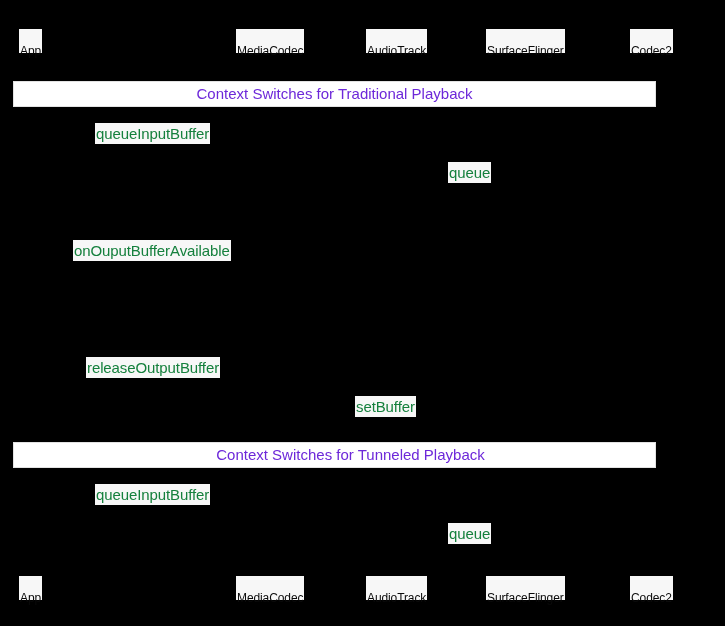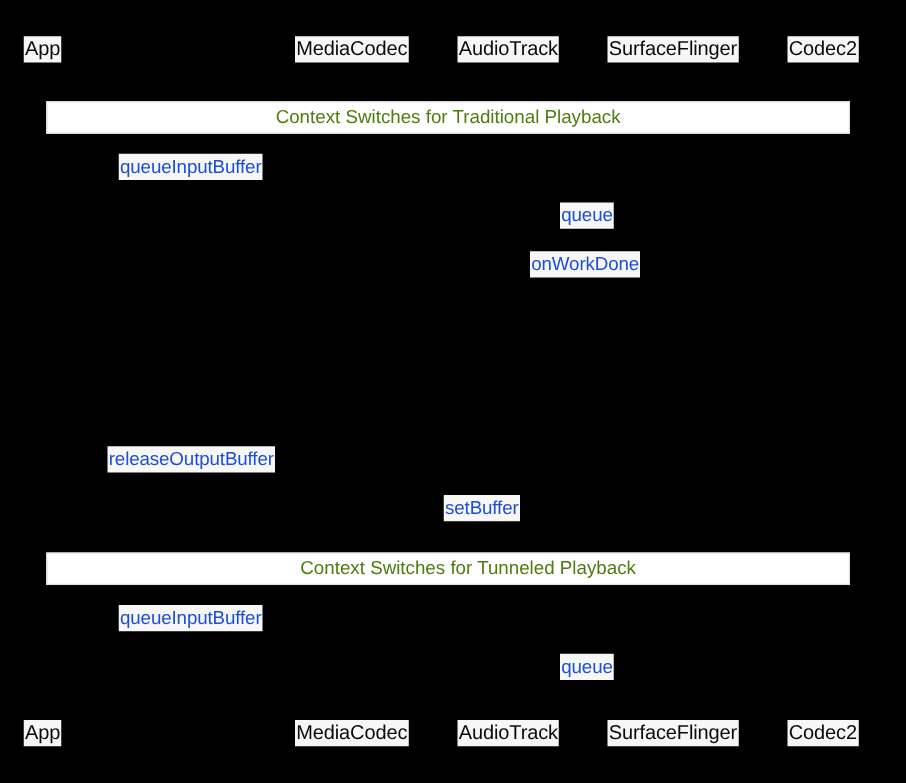--- a/index.html
+++ b/index.html
@@ -21,48 +21,48 @@
     top: 0;
     width: 725px;
     height: 626px;
     background: #000000;
   }
   
   .participant {
     position: absolute;
     background: #f7f7f7;
     color: #0a0a0a;
-    font-size: 16px;
+    font-size: 12px;
     line-height: 21px;
     height: 21px;
-    padding: 0 1px;
+    padding: 12px 1px;
     white-space: nowrap;
     box-sizing: border-box;
     letter-spacing: -0.1px;
   }
   
   .divider {
     position: absolute;
-    left: 37px;
+    left: 13px;
     width: 643px;
     height: 26px;
     background: #ffffff;
     border: 1px solid #e2e2e2;
     box-sizing: border-box;
-    color: #4d7c0f;
+    color: #6d28d9;
     font-size: 15px;
     line-height: 24px;
     text-align: center;
     white-space: nowrap;
   }
   
   .message {
     position: absolute;
     background: #f7f7f7;
-    color: #1d4ed8;
+    color: #15803d;
     font-size: 15px;
     line-height: 21px;
     height: 21px;
     padding: 0 1px;
     white-space: nowrap;
     box-sizing: border-box;
     letter-spacing: -0.1px;
   }
 </style>
 </head>
@@ -73,21 +73,21 @@
   <div class="participant" style="left:19px; top:29px;">App</div>
   <div class="participant" style="left:236px; top:29px;">MediaCodec</div>
   <div class="participant" style="left:366px; top:29px;">AudioTrack</div>
   <div class="participant" style="left:486px; top:29px;">SurfaceFlinger</div>
   <div class="participant" style="left:630px; top:29px;">Codec2</div>
 
   <div class="divider" style="top:81px;">Context Switches for Traditional Playback</div>
 
   <div class="message" style="left:95px; top:123px;">queueInputBuffer</div>
   <div class="message" style="left:448px; top:162px;">queue</div>
-  <div class="message" style="left:424px; top:201px;">onWorkDone</div>
+  <div class="message" style="left:73px; top:240px;">onOuputBufferAvailable</div>
   <div class="message" style="left:86px; top:357px;">releaseOutputBuffer</div>
   <div class="message" style="left:355px; top:396px;">setBuffer</div>
 
   <div class="divider" style="top:442px;padding-left:32px;">Context Switches for Tunneled Playback</div>
 
   <div class="message" style="left:95px; top:484px;">queueInputBuffer</div>
   <div class="message" style="left:448px; top:523px;">queue</div>
 
   <div class="participant" style="left:19px; top:576px;">App</div>
   <div class="participant" style="left:236px; top:576px;">MediaCodec</div>

